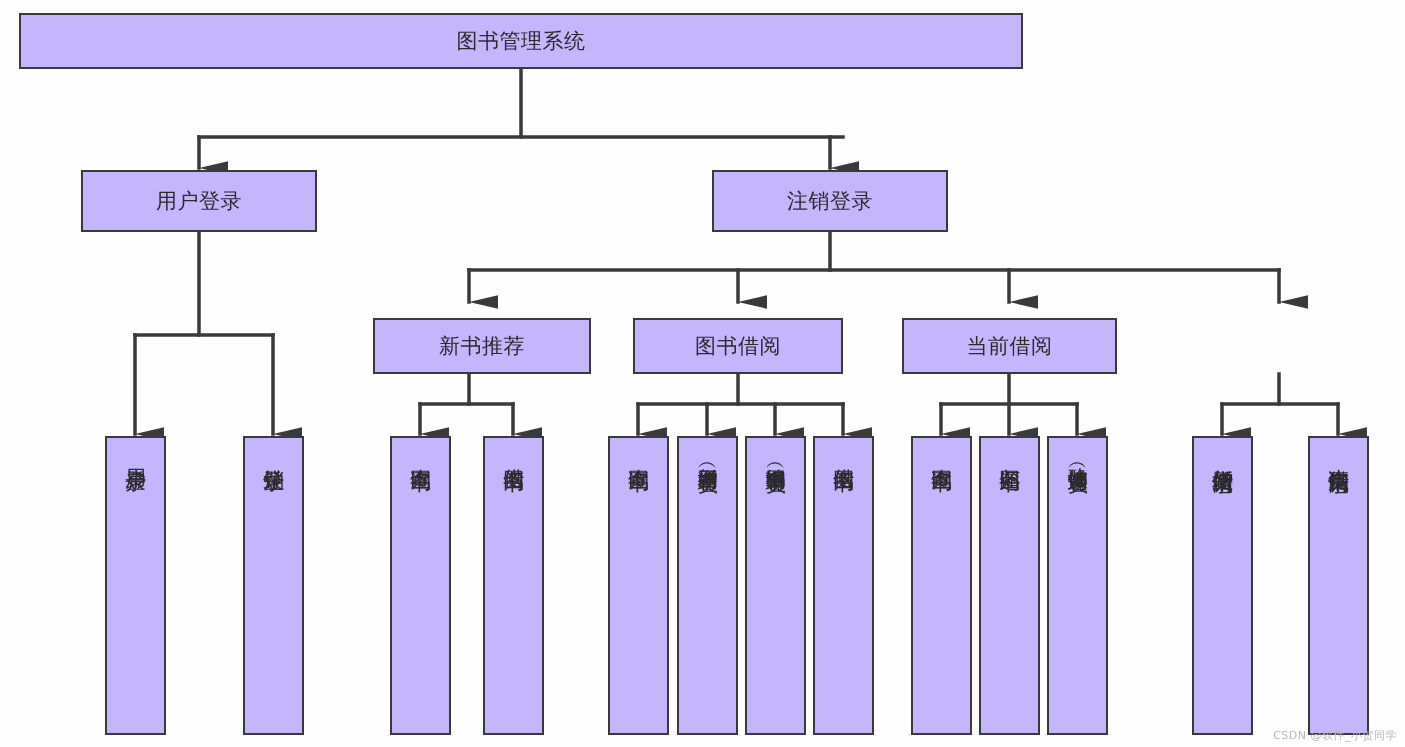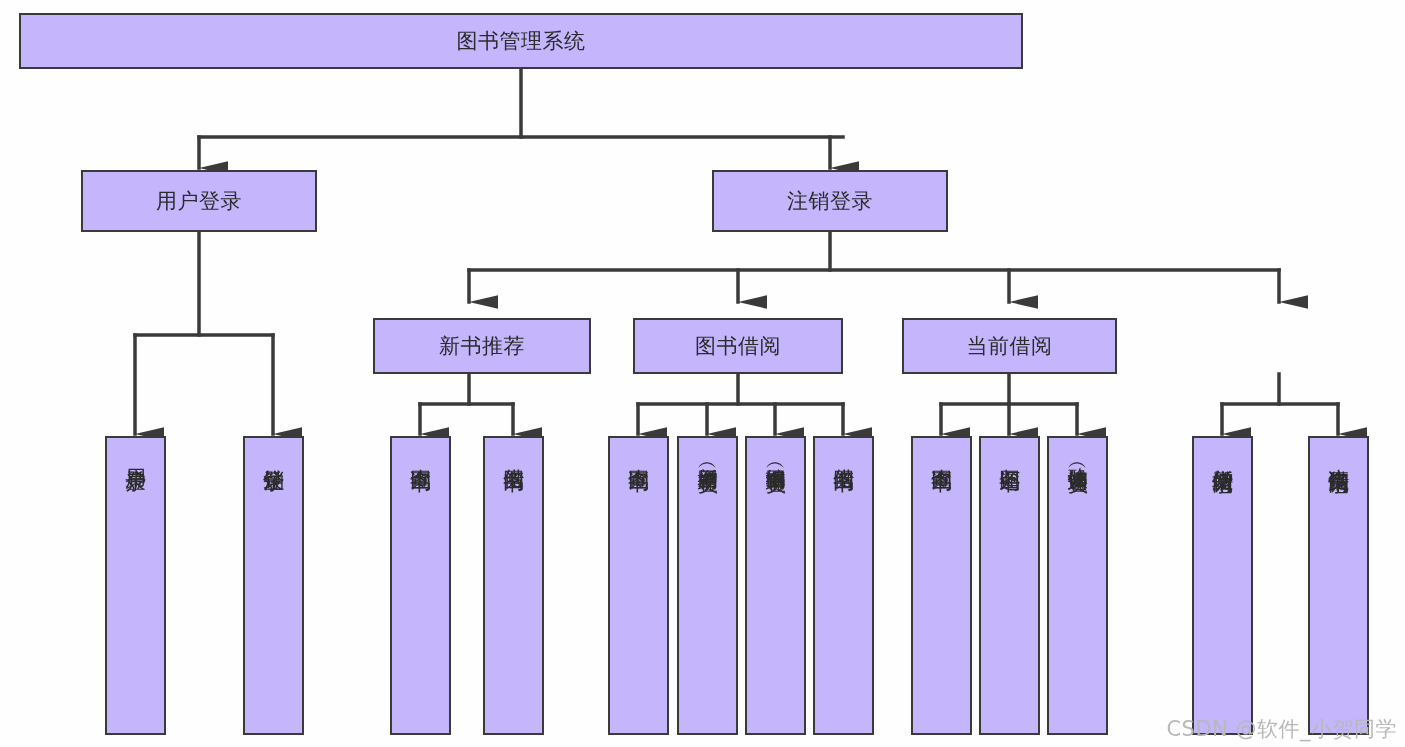--- a/index.html
+++ b/index.html
@@ -61,21 +61,21 @@
     white-space: normal;
     max-height: 100%;
   }
   .node.v.tall .lbl {
     font-size: 20px;
   }
   #watermark {
     position: absolute;
     right: 8px;
     bottom: 4px;
-    font-size: 21px;
+    font-size: 11px;
     color: #b8b8b8;
     letter-spacing: 0.5px;
     white-space: nowrap;
     user-select: none;
   }
 </style>
 </head>
 <body>
 
 <div id="canvas">

